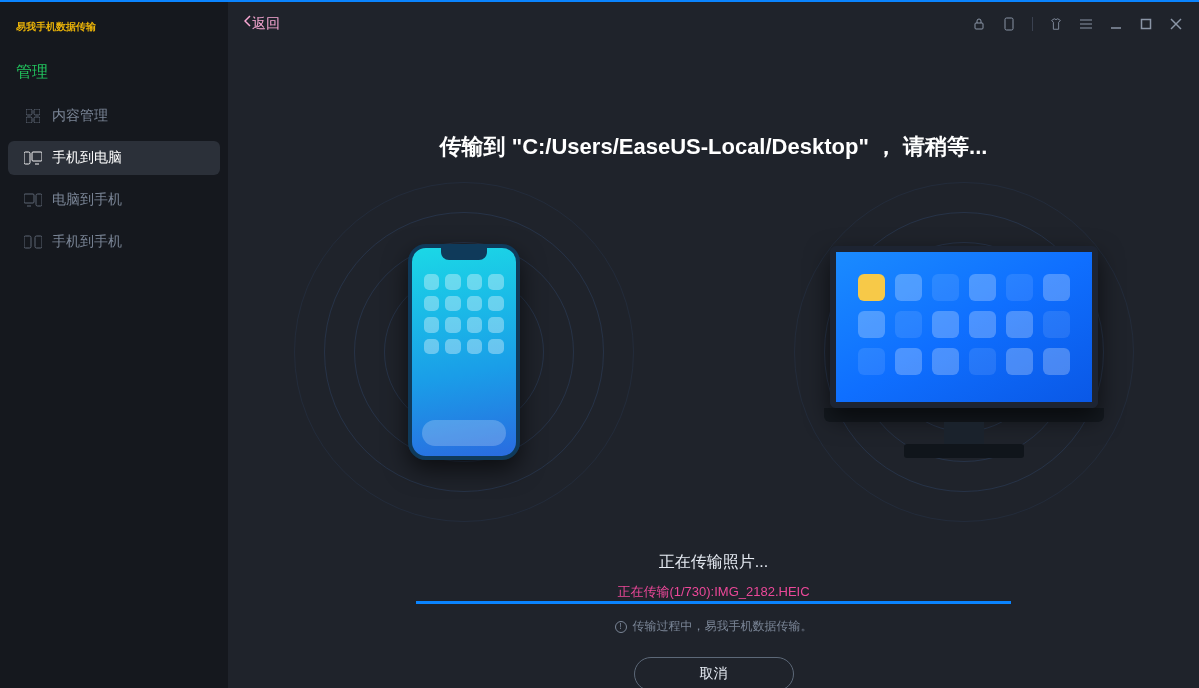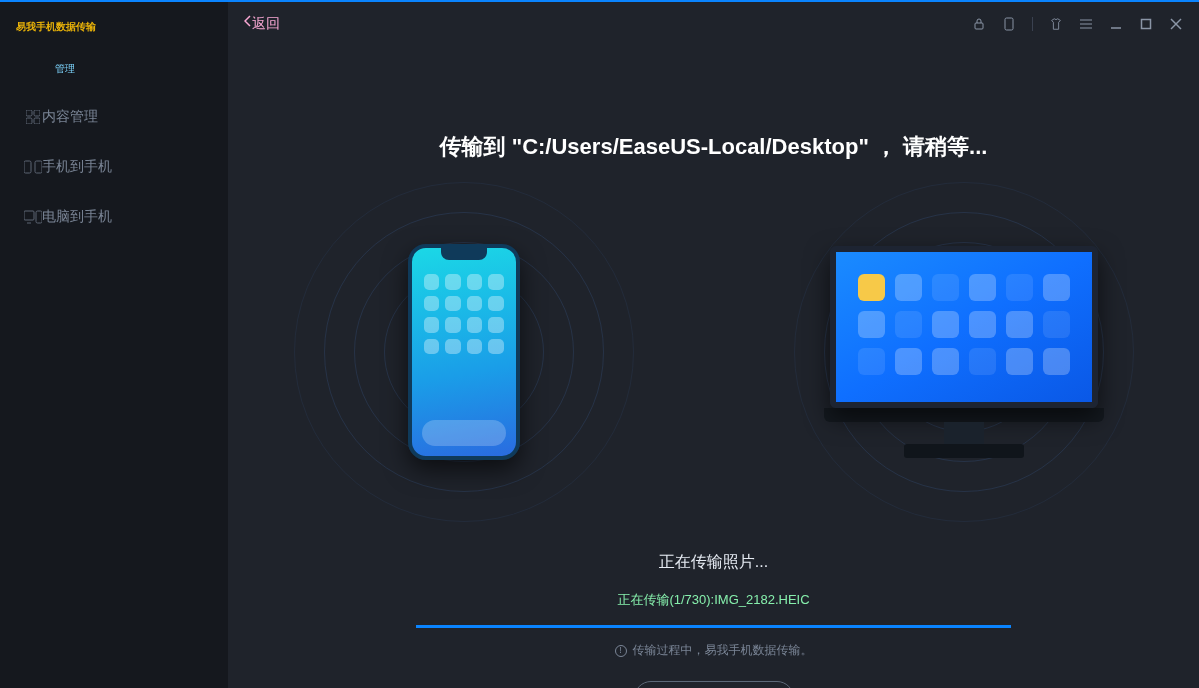--- a/index.html
+++ b/index.html
@@ -17,28 +17,28 @@
   width: 228px; height: 100%;
   background: #15181e;
   padding-top: 18px;
 }
 .app-title {
   font-size: 10px; font-weight: bold;
   color: #eab308;
   padding: 0 16px 24px 16px;
 }
 .section-label {
-  color: #7dd3fc; font-size: 10px;
+  color: #22c55e; font-size: 16px;
   padding: 4px 16px 8px 16px;
-  margin-left: 39px;
 }
 .nav-item {
   display: flex; align-items: center;
+  gap: 10px;
   padding: 8px 16px;
-  margin: 16px 8px 2px 8px;
+  margin: 8px 8px 2px 8px;
   border-radius: 6px;
   color: #7a8596;
   font-size: 14px;
   cursor: pointer;
 }
 .nav-item.active {
   background: #2b3039;
   color: #fff;
 }
 .nav-icon {
@@ -155,22 +155,22 @@
   width: 40px; height: 22px; background: #1a222c;
 }
 .monitor-stand::after {
   content: ""; position: absolute; left: 50%; top: 22px; transform: translateX(-50%);
   width: 120px; height: 14px; background: #10151b; border-radius: 3px;
 }
 
 .status-block {
   margin-top: 60px; text-align: center; width: 600px;
 }
-.status-title { font-size: 16px; color: #e6ebf3; margin-bottom: 18px; }
-.status-file { font-size: 13px; color: #86efac; margin-bottom: 16px; }
+.status-title { font-size: 16px; color: #e6ebf3; margin-bottom: 10px; }
+.status-file { font-size: 13px; color: #ec4899; margin-bottom: 0; }
 .progress {
   width: 595px; height: 3px; background: #2c3441;
   position: relative; margin: 0 auto 14px auto;
 }
 .progress-bar {
   position: absolute; left: 0; top: 0; height: 100%;
   background: #0a84ff;
 }
 .warning {
   font-size: 12px; color: #7a8596;
@@ -202,38 +202,48 @@
       <svg width="14" height="14" viewBox="0 0 14 14">
           <rect x="0" y="0" width="6" height="6" rx="1.5" fill="none" stroke="currentColor"></rect>
           <rect x="8" y="0" width="6" height="6" rx="1.5" fill="none" stroke="currentColor"></rect>
           <rect x="0" y="8" width="6" height="6" rx="1.5" fill="none" stroke="currentColor"></rect>
           <rect x="8" y="8" width="6" height="6" rx="1.5" fill="none" stroke="currentColor"></rect>
         </svg>
     </span>
     <span>内容管理</span>
   </div>
 
-  <div class="nav-item">
+  <div class="nav-item active">
     <span class="nav-icon">
       <svg width="18" height="14" viewBox="0 0 18 14">
-          <rect x="0" y="1" width="7" height="12" rx="1.5" fill="none" stroke="currentColor"></rect>
-          <rect x="11" y="1" width="7" height="12" rx="1.5" fill="none" stroke="currentColor"></rect>
+          <rect x="0" y="1" width="6" height="12" rx="1.5" fill="none" stroke="currentColor"></rect>
+          <rect x="8" y="1" width="10" height="9" rx="1" fill="none" stroke="currentColor"></rect>
+          <line x1="11" y1="13" x2="15" y2="13" stroke="currentColor"></line>
         </svg>
     </span>
-    <span>手机到手机</span>
+    <span>手机到电脑</span>
   </div>
   <div class="nav-item">
     <span class="nav-icon">
       <svg width="18" height="14" viewBox="0 0 18 14">
           <rect x="0" y="1" width="10" height="9" rx="1" fill="none" stroke="currentColor"></rect>
           <line x1="3" y1="13" x2="7" y2="13" stroke="currentColor"></line>
           <rect x="12" y="1" width="6" height="12" rx="1.5" fill="none" stroke="currentColor"></rect>
         </svg>
     </span>
     <span>电脑到手机</span>
+  </div>
+  <div class="nav-item">
+    <span class="nav-icon">
+      <svg width="18" height="14" viewBox="0 0 18 14">
+          <rect x="0" y="1" width="7" height="12" rx="1.5" fill="none" stroke="currentColor"></rect>
+          <rect x="11" y="1" width="7" height="12" rx="1.5" fill="none" stroke="currentColor"></rect>
+        </svg>
+    </span>
+    <span>手机到手机</span>
   </div>
 
 </div>
 
 <div class="main">
   <div class="topbar">
     <div class="back-btn">
       <svg width="8" height="12" viewBox="0 0 8 12">
           <path d="M6 1 L1 6 L6 11" fill="none" stroke="currentColor" stroke-width="1.5"></path>
         </svg>

